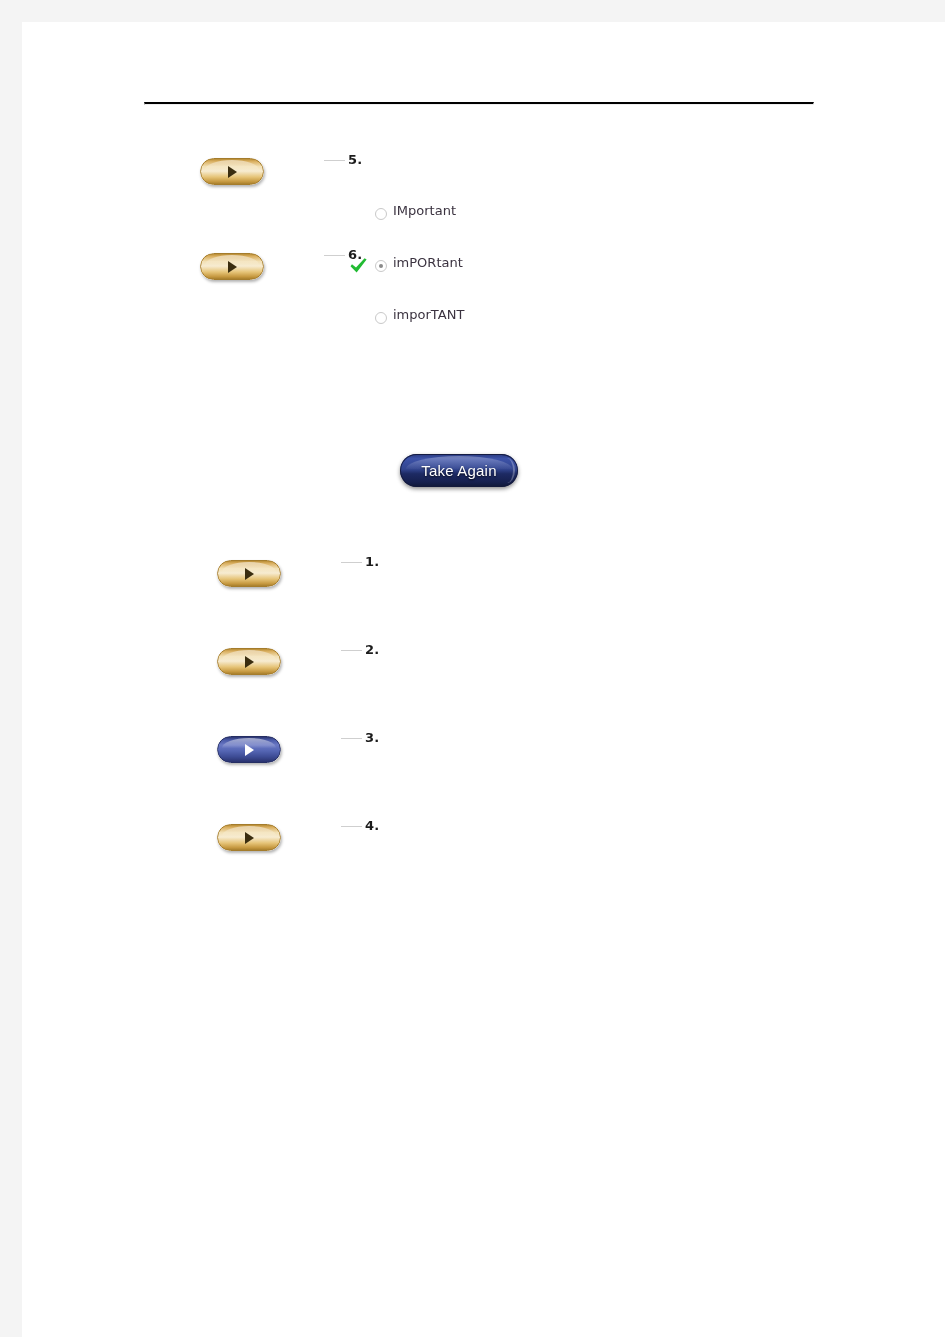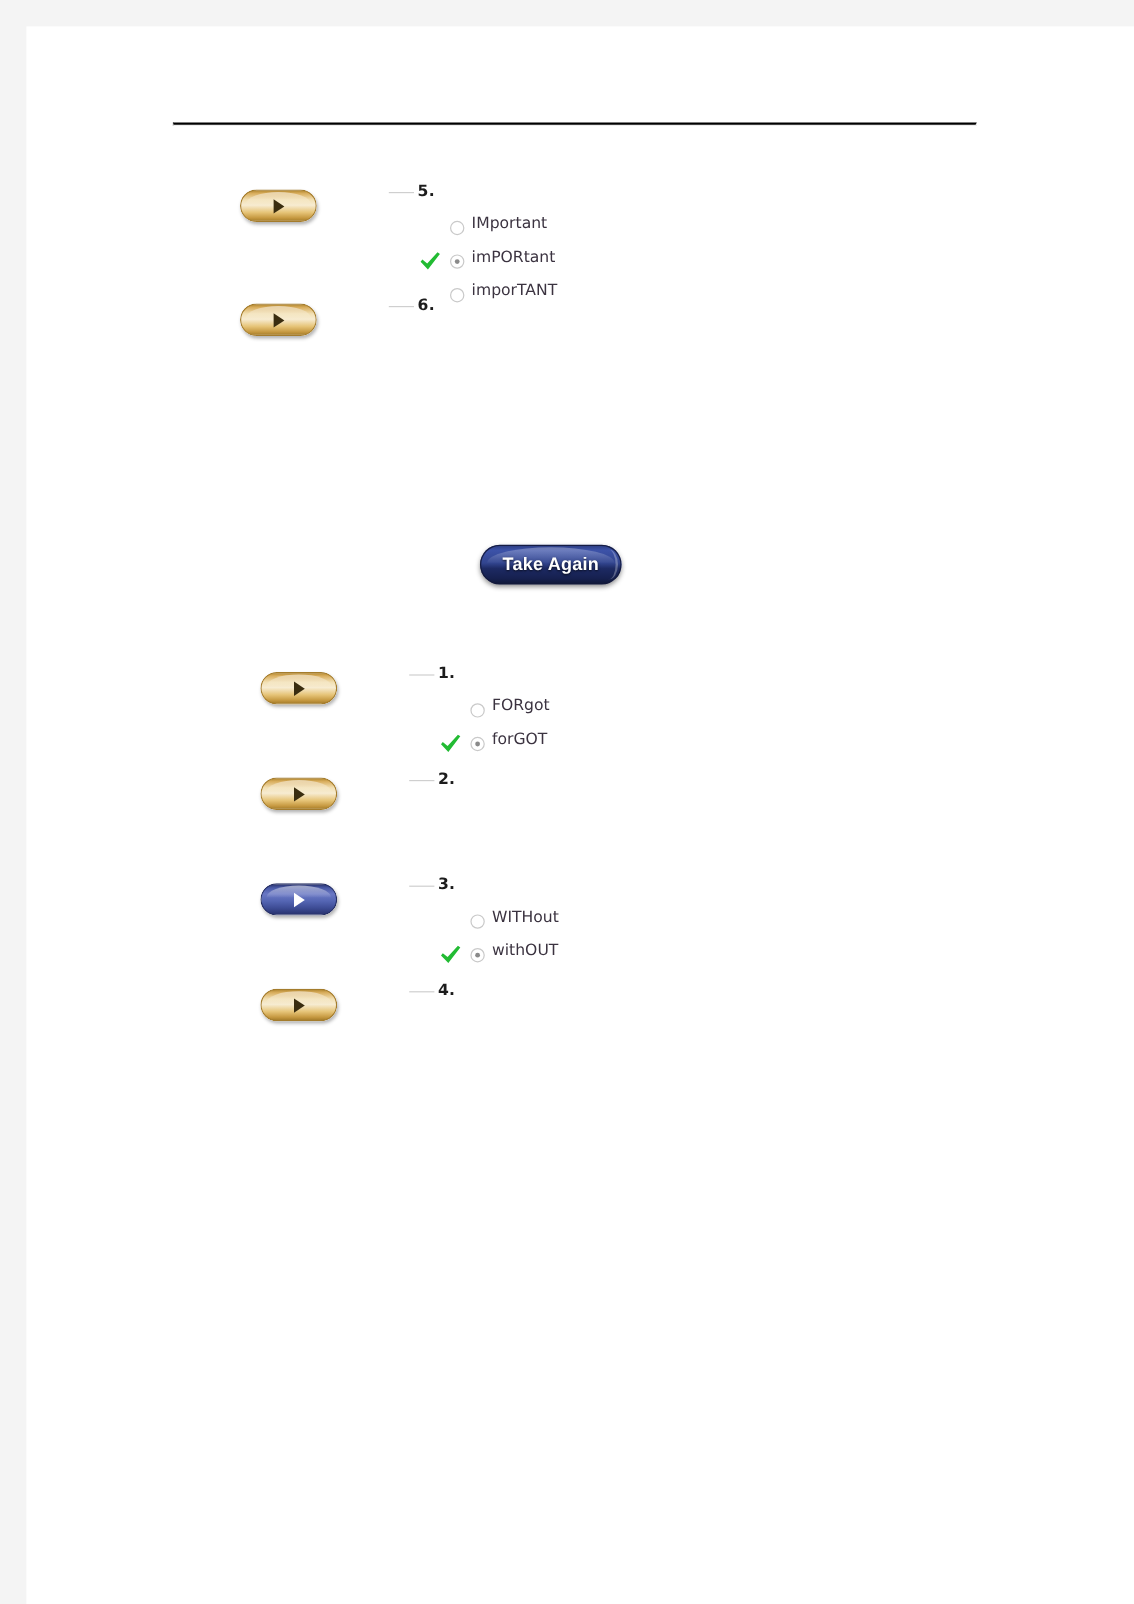--- a/index.html
+++ b/index.html
@@ -138,20 +138,21 @@
   
   .options {
     position: absolute;
     left: 0;
     top: 26px;
     width: 100%;
   }
   .option {
     position: relative;
     height: 28px;
+    margin-top: 24px;
   }
 
   .check {
     position: absolute;
     left: 327px;
     top: 3px;
     width: 19px;
     height: 18px;
   }
   .check svg { display: block; }
@@ -226,21 +227,21 @@
     border-radius: 50% / 100% 100% 0 0;
     background: linear-gradient(to bottom, rgba(255,255,255,0.30), rgba(255,255,255,0.03));
     pointer-events: none;
   }
   .take-again .ta-text {
     position: relative;
     display: block;
     line-height: 33px;
     text-align: center;
     font-size: 15px;
-    font-weight: bold;
+    font-weight: normal;
     color: #ffffff;
     text-shadow: 0 1px 2px rgba(0,0,0,0.75);
     letter-spacing: 0.2px;
   }
   
   .take-again-wrap .ta-arc {
     position: absolute;
     right: 3px;
     top: 4px;
     width: 14px;
@@ -307,68 +308,38 @@
 
   <div class="section section-2">
       <div class="question">
         <div class="arrow-btn gold">
           <div class="pill"></div>
           <div class="gloss"></div>
           <div class="tri"></div>
         </div>
         <div class="q-dash"></div>
         <div class="q-number">1.</div>
-        <div class="options">
-          <div class="option">
-            <span class="radio"></span>
-            <span class="opt-label">FORgot</span>
-          </div>
-          <div class="option">
-            <span class="check">
-              <svg width="19" height="18" viewBox="0 0 19 18">
-                <path d="M1.5 9.2 L3.0 7.3 L7.0 10.6 L15.6 1.2 L17.6 2.6 L7.6 15.6 Z" fill="#22bb33"></path>
-              </svg>
-            </span>
-            <span class="radio on"></span>
-            <span class="opt-label">forGOT</span>
-          </div>
-        </div>
       </div>
       <div class="question">
         <div class="arrow-btn gold">
           <div class="pill"></div>
           <div class="gloss"></div>
           <div class="tri"></div>
         </div>
         <div class="q-dash"></div>
         <div class="q-number">2.</div>
       </div>
       <div class="question">
         <div class="arrow-btn blue">
           <div class="pill"></div>
           <div class="gloss"></div>
           <div class="tri"></div>
         </div>
         <div class="q-dash"></div>
         <div class="q-number">3.</div>
-        <div class="options">
-          <div class="option">
-            <span class="radio"></span>
-            <span class="opt-label">WITHout</span>
-          </div>
-          <div class="option">
-            <span class="check">
-              <svg width="19" height="18" viewBox="0 0 19 18">
-                <path d="M1.5 9.2 L3.0 7.3 L7.0 10.6 L15.6 1.2 L17.6 2.6 L7.6 15.6 Z" fill="#22bb33"></path>
-              </svg>
-            </span>
-            <span class="radio on"></span>
-            <span class="opt-label">withOUT</span>
-          </div>
-        </div>
       </div>
       <div class="question">
         <div class="arrow-btn gold">
           <div class="pill"></div>
           <div class="gloss"></div>
           <div class="tri"></div>
         </div>
         <div class="q-dash"></div>
         <div class="q-number">4.</div>
       </div>

